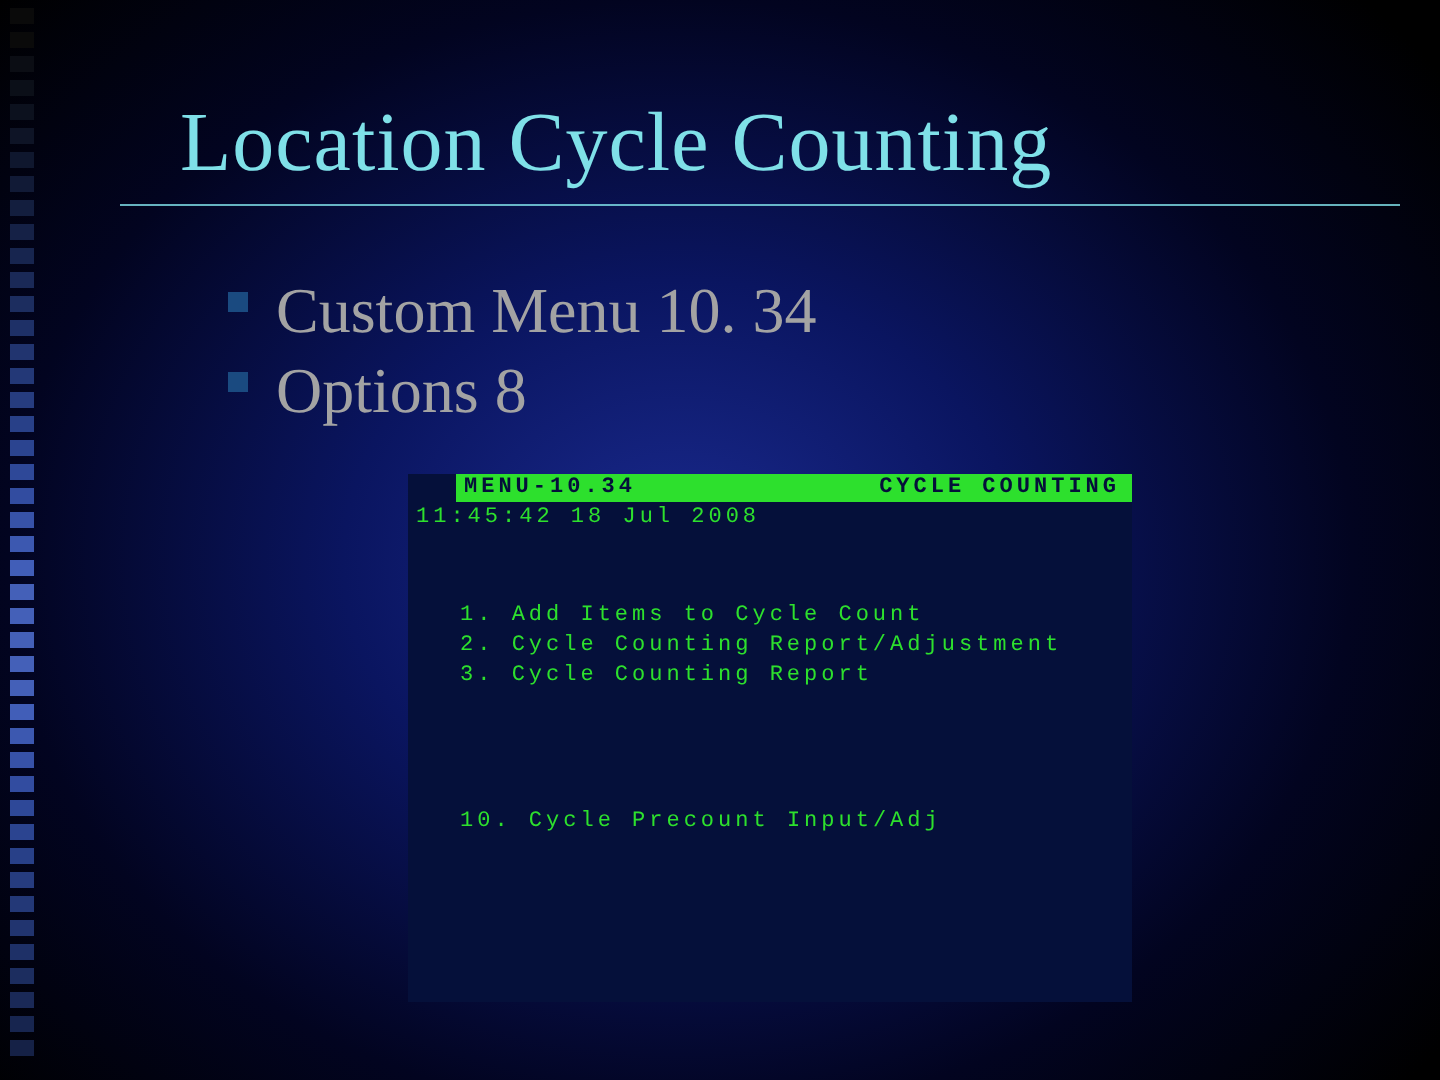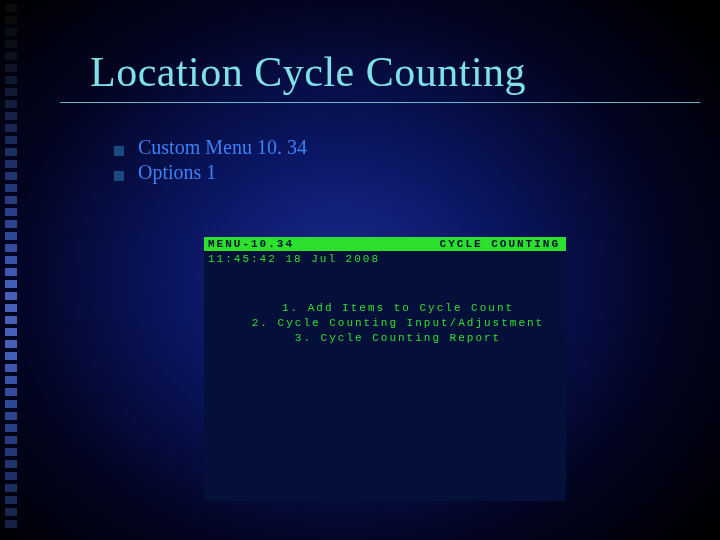--- a/index.html
+++ b/index.html
@@ -52,22 +52,22 @@
     border-top: 1px solid #7fe0e8;
     margin: 0 0 32px -30px;
     width: 640px;
     opacity: 0.8;
   }
   .bullets {
     list-style: none;
     margin-left: 24px;
   }
   .bullets li {
-    color: #3b82f6;
-    font-size: 20px;
+    color: #a3a3a3;
+    font-size: 32px;
     line-height: 1.25;
     position: relative;
     padding-left: 24px;
   }
   .bullets li::before {
     content: "";
     position: absolute;
     left: 0;
     top: 11px;
     width: 10px;
@@ -88,33 +88,33 @@
     overflow: hidden;
   }
   .term-header {
     background: #2de02d;
     color: #05103a;
     display: flex;
     justify-content: space-between;
     padding: 1px 6px 1px 4px;
     font-weight: bold;
     letter-spacing: 2px;
+    margin-left: 24px;
   }
   .term-time {
     padding: 2px 4px;
     letter-spacing: 2px;
   }
   .term-body {
     padding: 34px 0 0 26px;
   }
   .term-line {
     white-space: pre;
     letter-spacing: 2px;
     line-height: 1.35;
-    text-align: center;
   }
   .term-gap {
     height: 58px;
   }
 </style>
 </head>
 <body>
 
 <div class="bg-gradient"></div>
 
@@ -163,29 +163,30 @@
     <span style="background: rgb(26, 41, 87);"></span>
     <span style="background: rgb(23, 37, 79);"></span>
     <span style="background: rgb(21, 33, 70);"></span>
   </div>
 
 <div class="slide">
   <h1 class="title">Location Cycle Counting</h1>
   <hr class="divider">
   <ul class="bullets">
     <li>Custom Menu 10. 34</li>
-    <li>Options 1</li>
+    <li>Options 8</li>
   </ul>
 
   <div class="terminal">
     <div class="term-header">
       <span>MENU-10.34</span>
       <span>CYCLE COUNTING</span>
     </div>
     <div class="term-time">11:45:42  18 Jul 2008</div>
     <div class="term-body">
       <div class="term-line"><span>1.</span> <span>Add Items to Cycle Count</span></div>
-      <div class="term-line"><span>2.</span> <span>Cycle Counting Input/Adjustment</span></div>
+      <div class="term-line"><span>2.</span> <span>Cycle Counting Report/Adjustment</span></div>
       <div class="term-line"><span>3.</span> <span>Cycle Counting Report</span></div>
       <div class="term-gap"></div>
+      <div class="term-line"><span>10.</span> <span>Cycle Precount Input/Adj</span></div>
     </div>
   </div>
 </div>
 
 </body></html>

